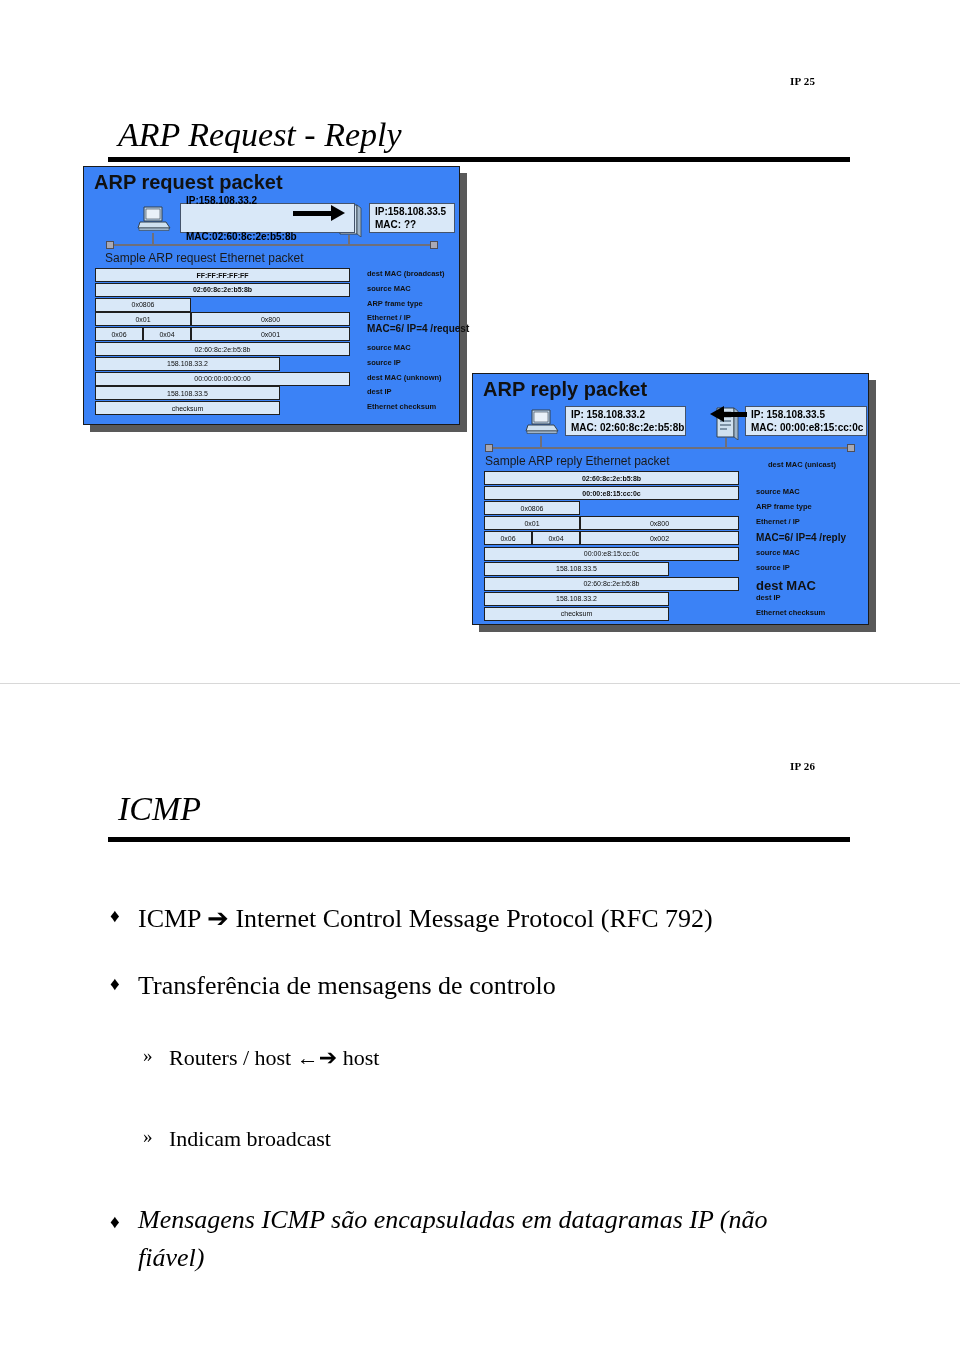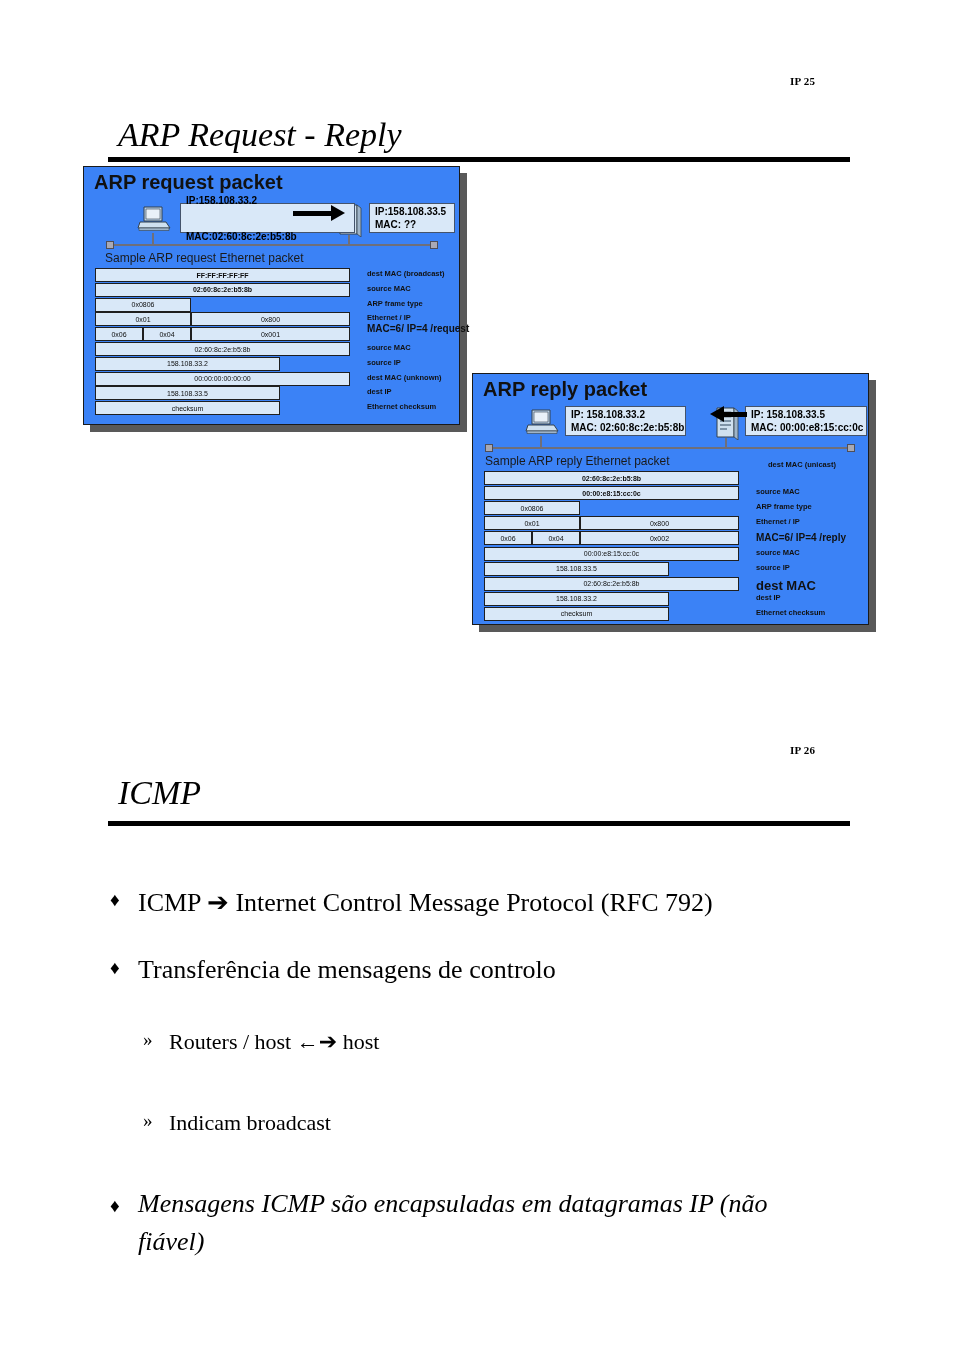--- a/index.html
+++ b/index.html
@@ -1,21 +1,21 @@
 <!DOCTYPE html>
 <html><head>
 <meta charset="utf-8">
 <style>
   html,body{margin:0;padding:0;background:#ffffff;}
   body{width:960px;height:1367px;position:relative;overflow:hidden;
        font-family:"Liberation Serif", serif;color:#000;}
 
   .slide{position:absolute;left:0;width:960px;background:#fff;}
   #slide-arp{top:0;height:683px;}
-  #slide-icmp{top:668px;height:683px;}
+  #slide-icmp{top:684px;height:683px;}
 
   .page-divider{position:absolute;left:0;top:683px;width:960px;height:1px;
                 background:#d8d8d8;}
 
   .slide-num{position:absolute;font-family:"Liberation Serif",serif;
              font-weight:bold;font-size:11px;letter-spacing:.2px;}
 
   .slide-title{position:absolute;font-family:"Liberation Serif",serif;
                font-style:italic;font-size:34px;line-height:1;white-space:nowrap;}
 

